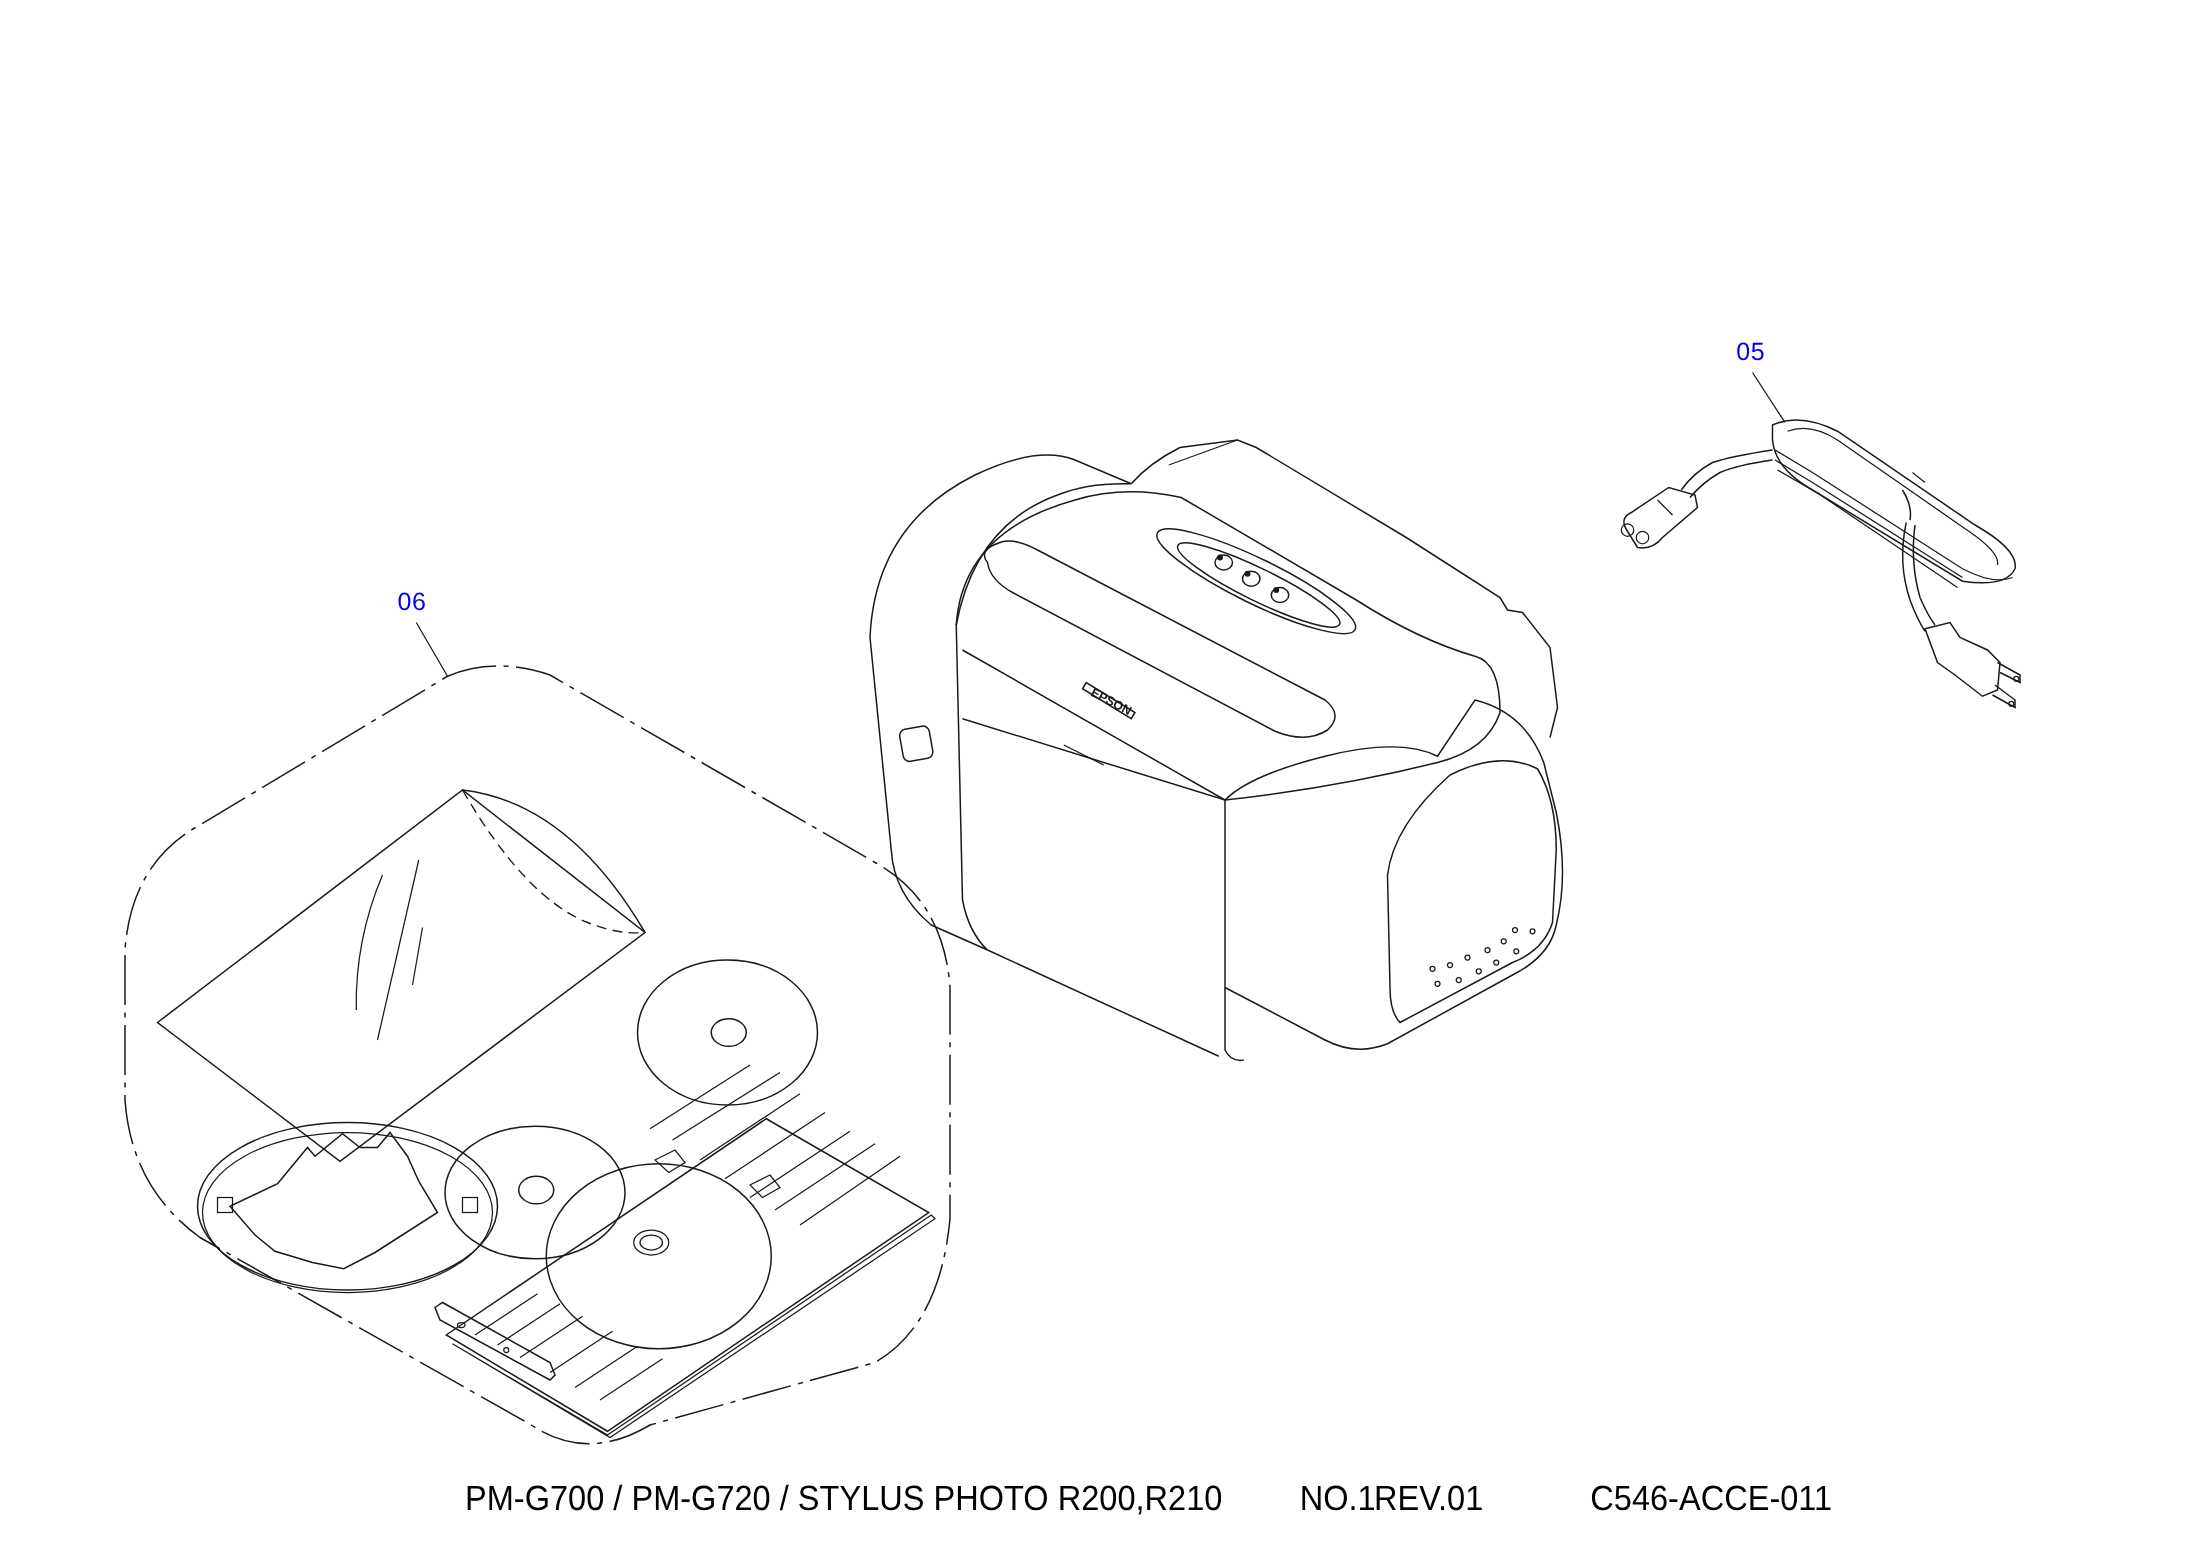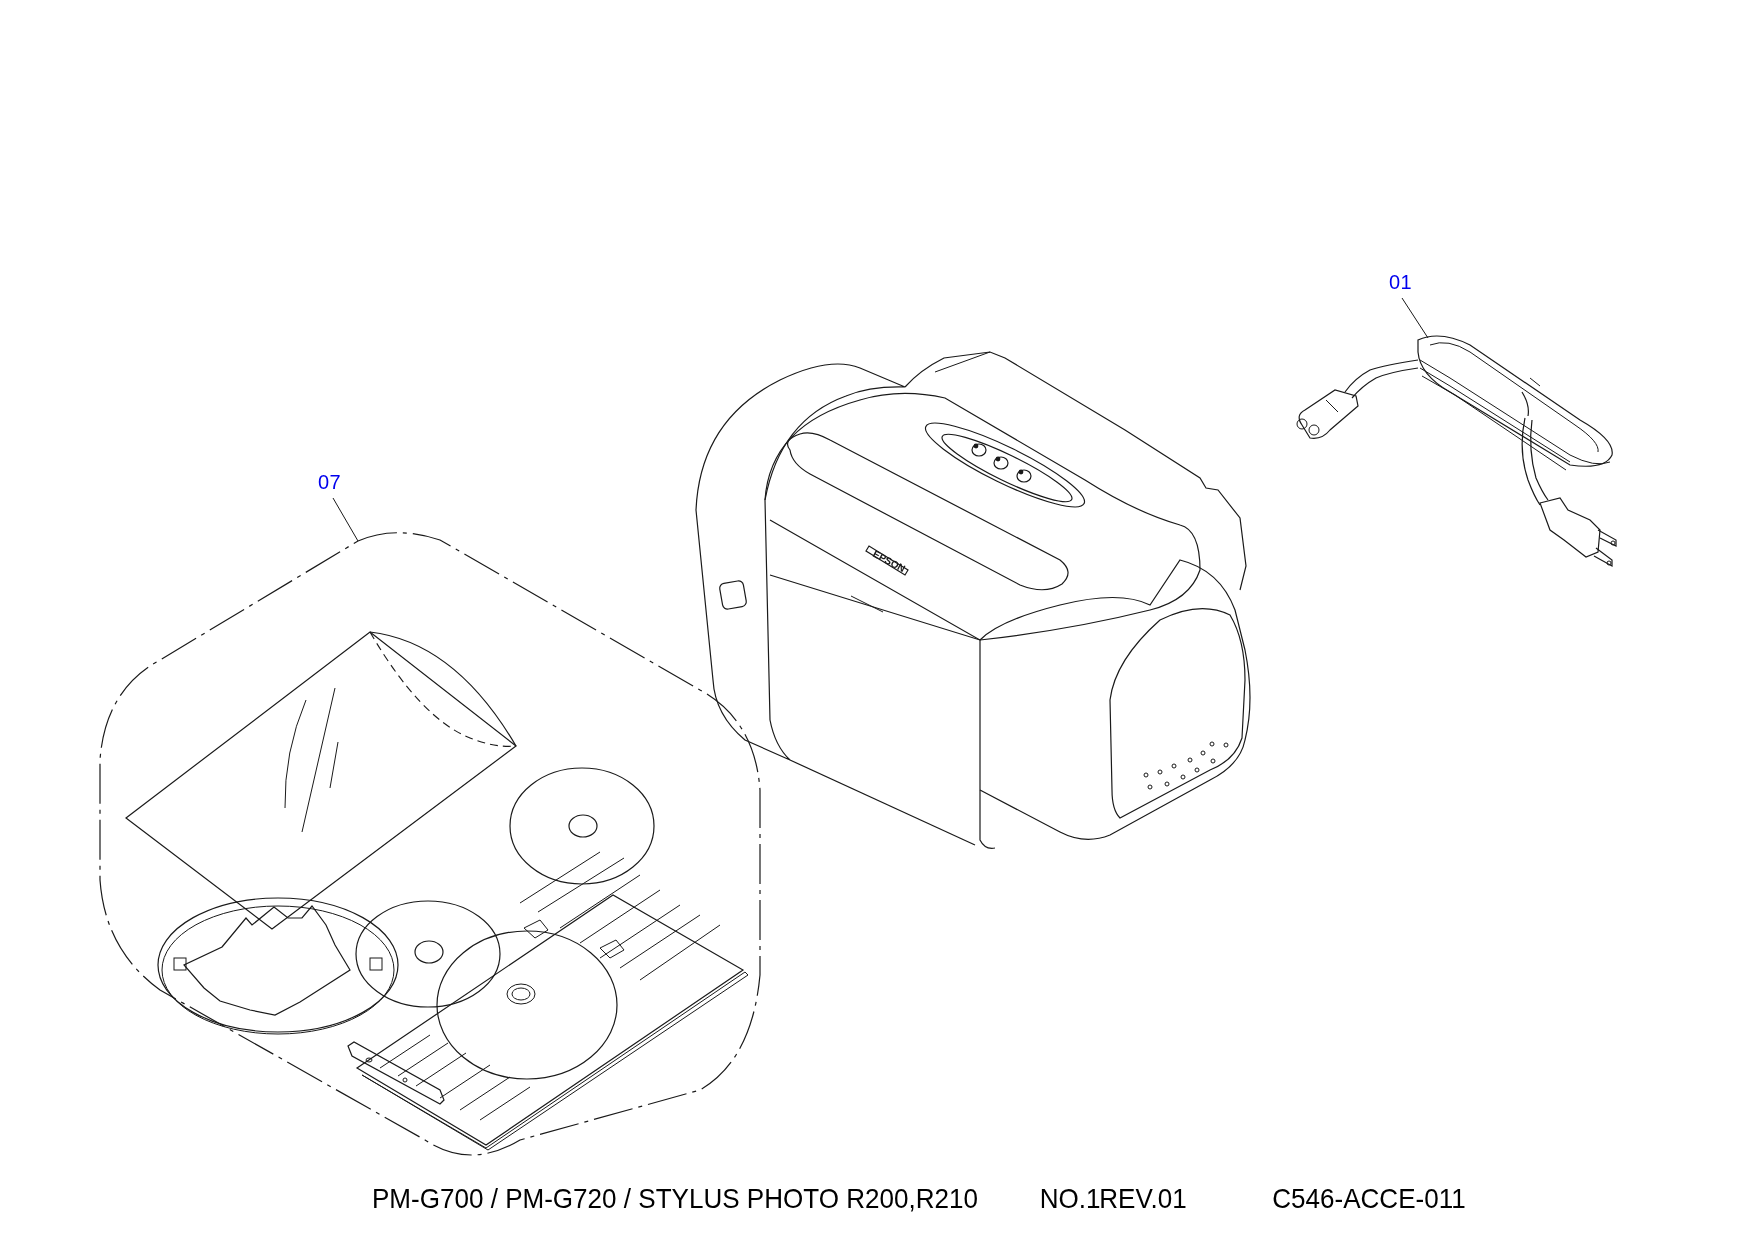--- a/index.html
+++ b/index.html
@@ -152,21 +152,21 @@
     <path class="ln" d="M1540,503 L1560,498 L1568,510 L1590,520 L1600,530 L1598,552 L1586,557 L1564,540 L1550,530 Z"></path>
     <path class="ln" d="M1598,530 L1616,540 L1616,546 L1600,538"></path>
     <path class="ln" d="M1596,548 L1612,560 L1612,566 L1594,556"></path>
     <circle class="thin" cx="1613" cy="543" r="2"></circle>
     <circle class="thin" cx="1609" cy="563" r="2"></circle>
   </g>
 
 </svg>
 </div>
 
-<div class="callout" style="left:318px; top:472px;">07</div>
-<div class="callout" style="left:1389px; top:272px;">01</div>
+<div class="callout" style="left:318px; top:472px;">06</div>
+<div class="callout" style="left:1389px; top:272px;">05</div>
 
 <div class="footer">
   <span style="left:400px;">PM-G700 / PM-G720 / STYLUS PHOTO R200,R210</span>
   <span style="left:1118px;">NO.1</span>
   <span style="left:1182px;">REV.01</span>
   <span style="left:1368px;">C546-ACCE-011</span>
 </div>
 
 </body></html>

